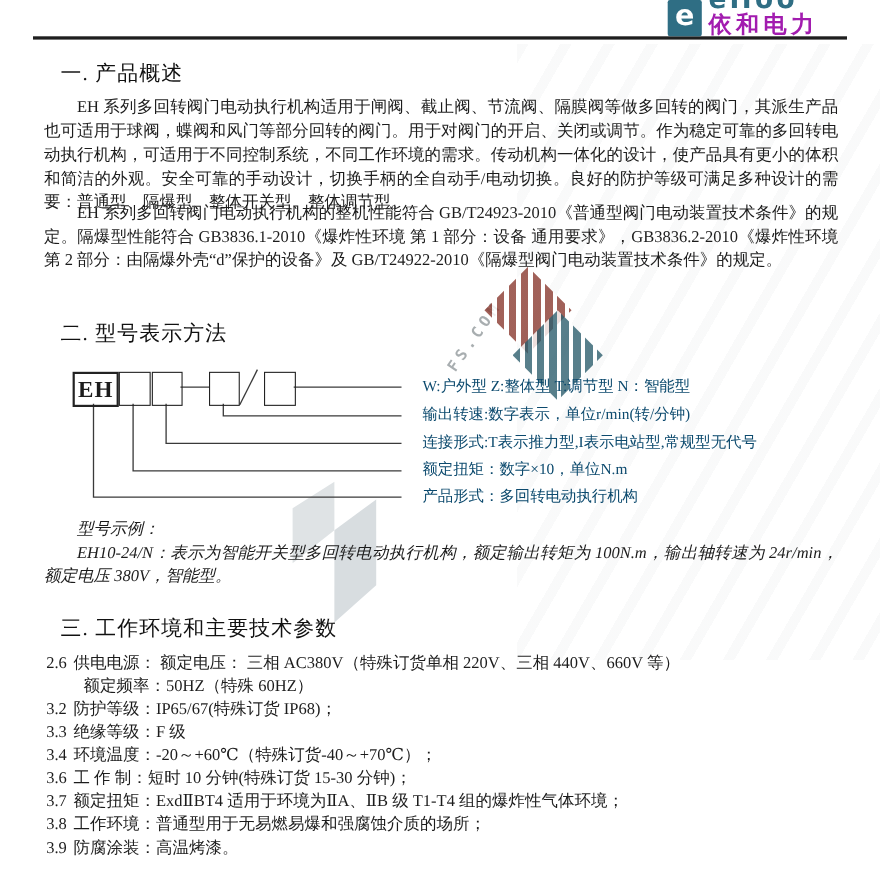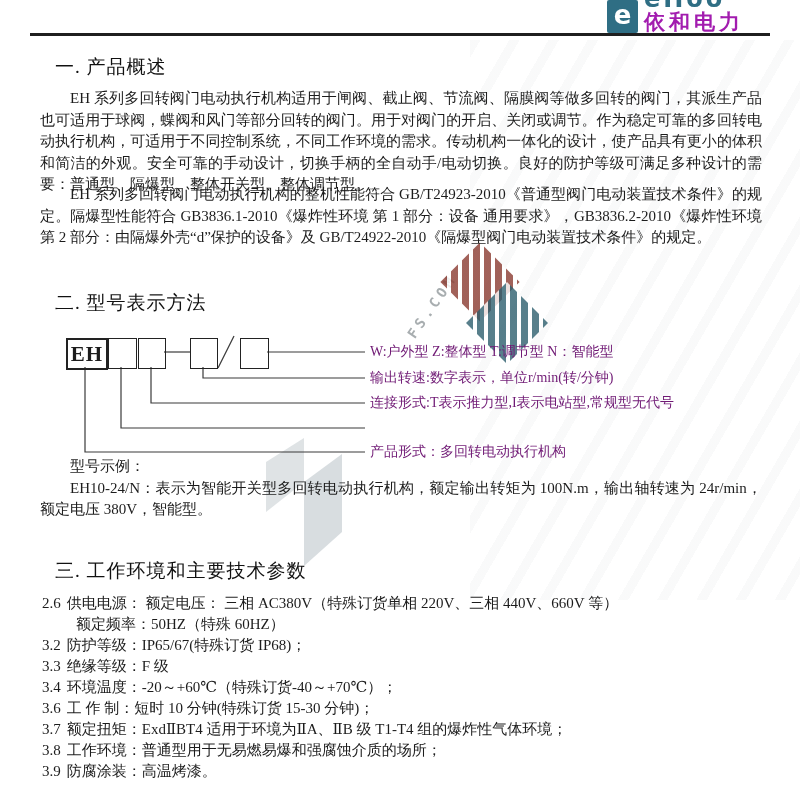--- a/index.html
+++ b/index.html
@@ -37,22 +37,22 @@
   
   .abs{position:absolute;}
   h2.sec{margin:0;font-size:19px;font-weight:normal;color:#111;letter-spacing:1px;}
   .para{width:722px;font-size:15px;line-height:21.5px;text-align:justify;text-indent:2em;
     color:#1c1c1c;}
   
   .diagram{left:60px;top:334px;width:700px;height:136px;}
   .dbox{position:absolute;border:1px solid #222;background:transparent;}
   .dbox-eh{border-width:2px;display:flex;align-items:center;justify-content:center;
     font-weight:bold;font-size:21px;letter-spacing:1px;}
-  .dlabel{position:absolute;left:310px;height:18px;font-size:14px;line-height:18px;
-    color:#701a75;white-space:nowrap;}
+  .dlabel{position:absolute;left:324px;height:18px;font-size:14px;line-height:18px;
+    color:#0c4a6e;white-space:nowrap;}
   
   .example{width:722px;font-size:15px;line-height:21.5px;text-align:justify;}
   .example .ex-label{text-indent:2em;}
   .example .ex-text{text-indent:2em;}
   .speclist{width:724px;font-size:15px;color:#1c1c1c;}
   .spec-line{height:21px;line-height:21px;white-space:nowrap;overflow:hidden;}
   .spec-line .no{display:inline-block;min-width:0;margin-right:6px;}
   .spec-line.indent{padding-left:34px;}
 </style>
 </head>
@@ -101,24 +101,25 @@
       </g>
     </svg>
     <div class="dbox dbox-eh" style="left:6px;top:4px;width:38px;height:28px;">EH</div>
     <div class="dbox" style="left:48px;top:4px;width:27px;height:29px;"></div>
     <div class="dbox" style="left:78px;top:4px;width:26px;height:29px;"></div>
     <div class="dbox" style="left:130px;top:4px;width:26px;height:29px;"></div>
     <div class="dbox" style="left:180px;top:4px;width:27px;height:29px;"></div>
     <div class="dlabel" style="top:9px;">W:户外型 Z:整体型 T:调节型 N：智能型</div>
     <div class="dlabel" style="top:35px;">输出转速:数字表示，单位r/min(转/分钟)</div>
     <div class="dlabel" style="top:60px;">连接形式:T表示推力型,I表示电站型,常规型无代号</div>
+    <div class="dlabel" style="top:85px;">额定扭矩：数字×10，单位N.m</div>
     <div class="dlabel" style="top:109px;text-align:center;">产品形式：多回转电动执行机构</div>
   </div>
 
-  <div class="example abs" style="left:40px;top:456px;">
+  <div class="example abs" style="left:40px;top:471px;font-style:italic;">
     <div class="ex-label">型号示例：</div>
     <div class="ex-text">EH10-24/N：表示为智能开关型多回转电动执行机构，额定输出转矩为 100N.m，输出轴转速为 24r/min，额定电压 380V，智能型。</div>
   </div>
 
   <h2 class="sec abs" style="left:55px;top:558px;">三. 工作环境和主要技术参数</h2>
 
   <div class="speclist abs" style="left:42px;top:593px;">
     <div class="spec-line"><span class="no">2.6</span><span>供电电源：  额定电压：  三相 AC380V（特殊订货单相 220V、三相 440V、660V 等）</span></div>
     <div class="spec-line indent"><span>额定频率：50HZ（特殊 60HZ）</span></div>
     <div class="spec-line"><span class="no">3.2</span><span>防护等级：IP65/67(特殊订货 IP68)；</span></div>

